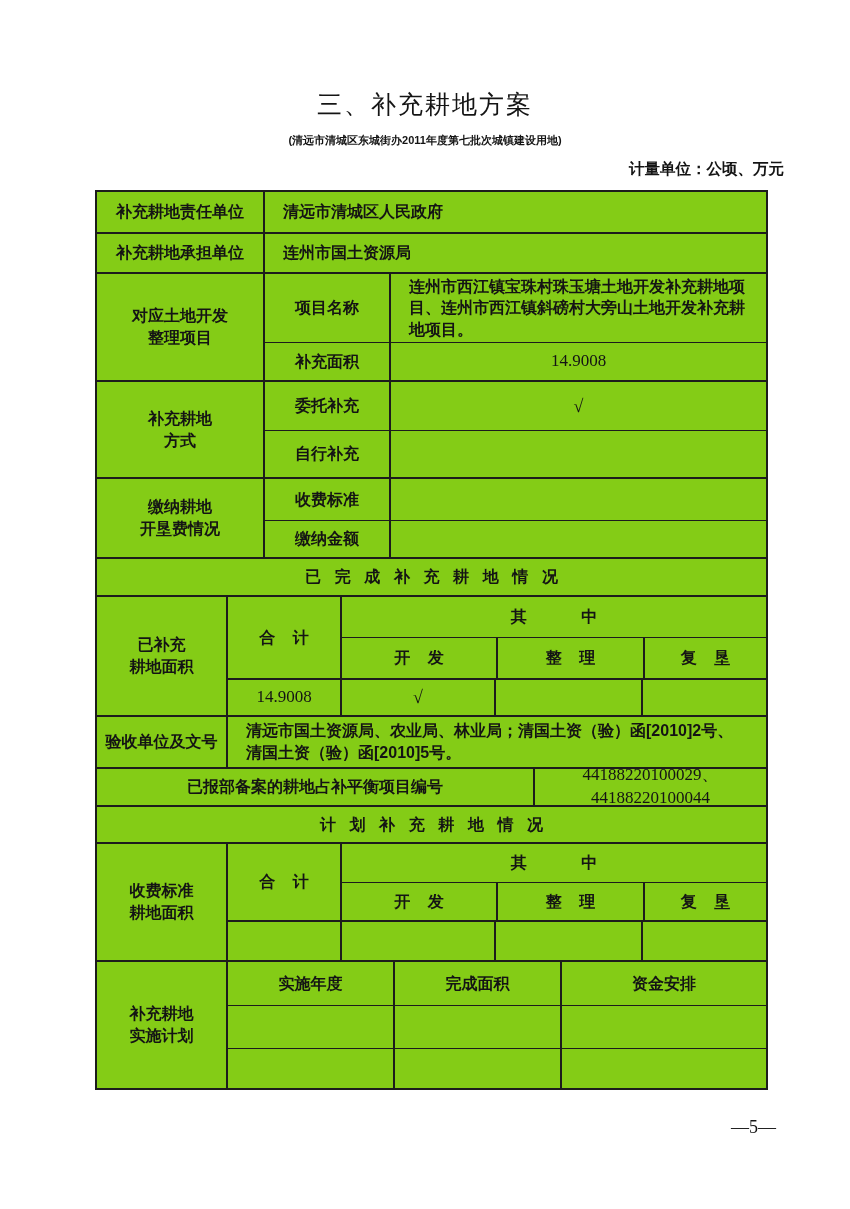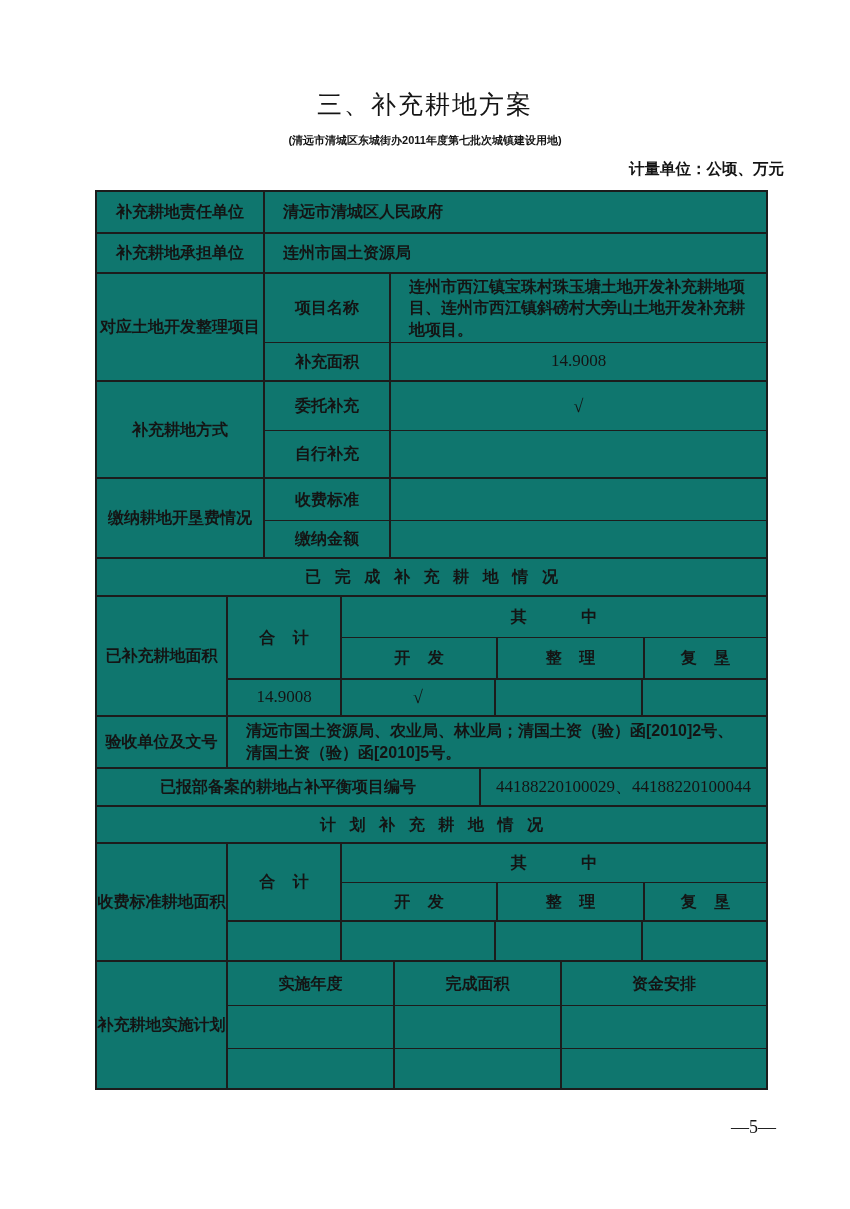--- a/index.html
+++ b/index.html
@@ -21,43 +21,43 @@
     position: absolute; right: 66px; top: 159px;
     font-size: 15.5px; font-weight: bold;
   }
   .page-number {
     position: absolute; right: 74px; top: 1117px;
     font-family: "Liberation Serif", serif; font-size: 18px; font-weight: normal;
   }
   .tbl {
     position: absolute; left: 95px; top: 190px; width: 673px;
     border: 2px solid #1c1c1c; display: flex; flex-direction: column;
-    background: #0f766e;
+    background: #84cc16;
   }
   .tr  { display: flex; flex-direction: row; align-items: stretch; }
   .col { display: flex; flex-direction: column; }
   .cell {
     display: flex; align-items: center; justify-content: center;
     font-size: 16px; font-weight: bold; line-height: 1.35; text-align: center;
     overflow: hidden;
   }
-  .stack { flex-direction: row; }
+  .stack { flex-direction: column; }
   .stack span { display: block; }
   .val-left { justify-content: flex-start; text-align: left; padding: 3px 18px; }
   .num { font-family: "Liberation Serif", serif; font-weight: normal; font-size: 17px; }
   .check { font-family: "Liberation Serif", serif; font-weight: normal; font-size: 18px; }
   .sp-head { letter-spacing: 0.85em; padding-left: 0.85em; }
   .sp-one  { letter-spacing: 1.1em;  padding-left: 1.1em; }
   .sp-wide { letter-spacing: 3.4em;  padding-left: 3.4em; }
   .flex1 { flex: 1 1 0; min-width: 0; min-height: 0; }
   .bl2 { border-left: 2px solid #1c1c1c; }
   .bt1 { border-top: 1px solid #1c1c1c; }
   .bt2 { border-top: 2px solid #1c1c1c; }
   .w166{width:166px}.w124{width:124px}.w129{width:129px}.w112{width:112px}
-  .w141{width:154px}.w147{width:147px}.w165{width:165px}.w167{width:167px}.w382{width:382px}
+  .w141{width:154px}.w147{width:147px}.w165{width:165px}.w167{width:167px}.w382{width:436px}
   .h40{height:40px}.h68{height:68px}.h49{height:49px}.h48{height:48px}
   .h42{height:42px}.h38{height:38px}.h37{height:37px}.h43{height:43px}
   .h52{height:52px}.h108{height:108px}.h97{height:97px}.h80{height:80px}
   .h120{height:120px}.h118{height:118px}.h128{height:128px}
 </style>
 </head>
 <body>
 
 <div class="page-title">三、补充耕地方案</div>
 <div class="page-subtitle">(清远市清城区东城街办2011年度第七批次城镇建设用地)</div>

